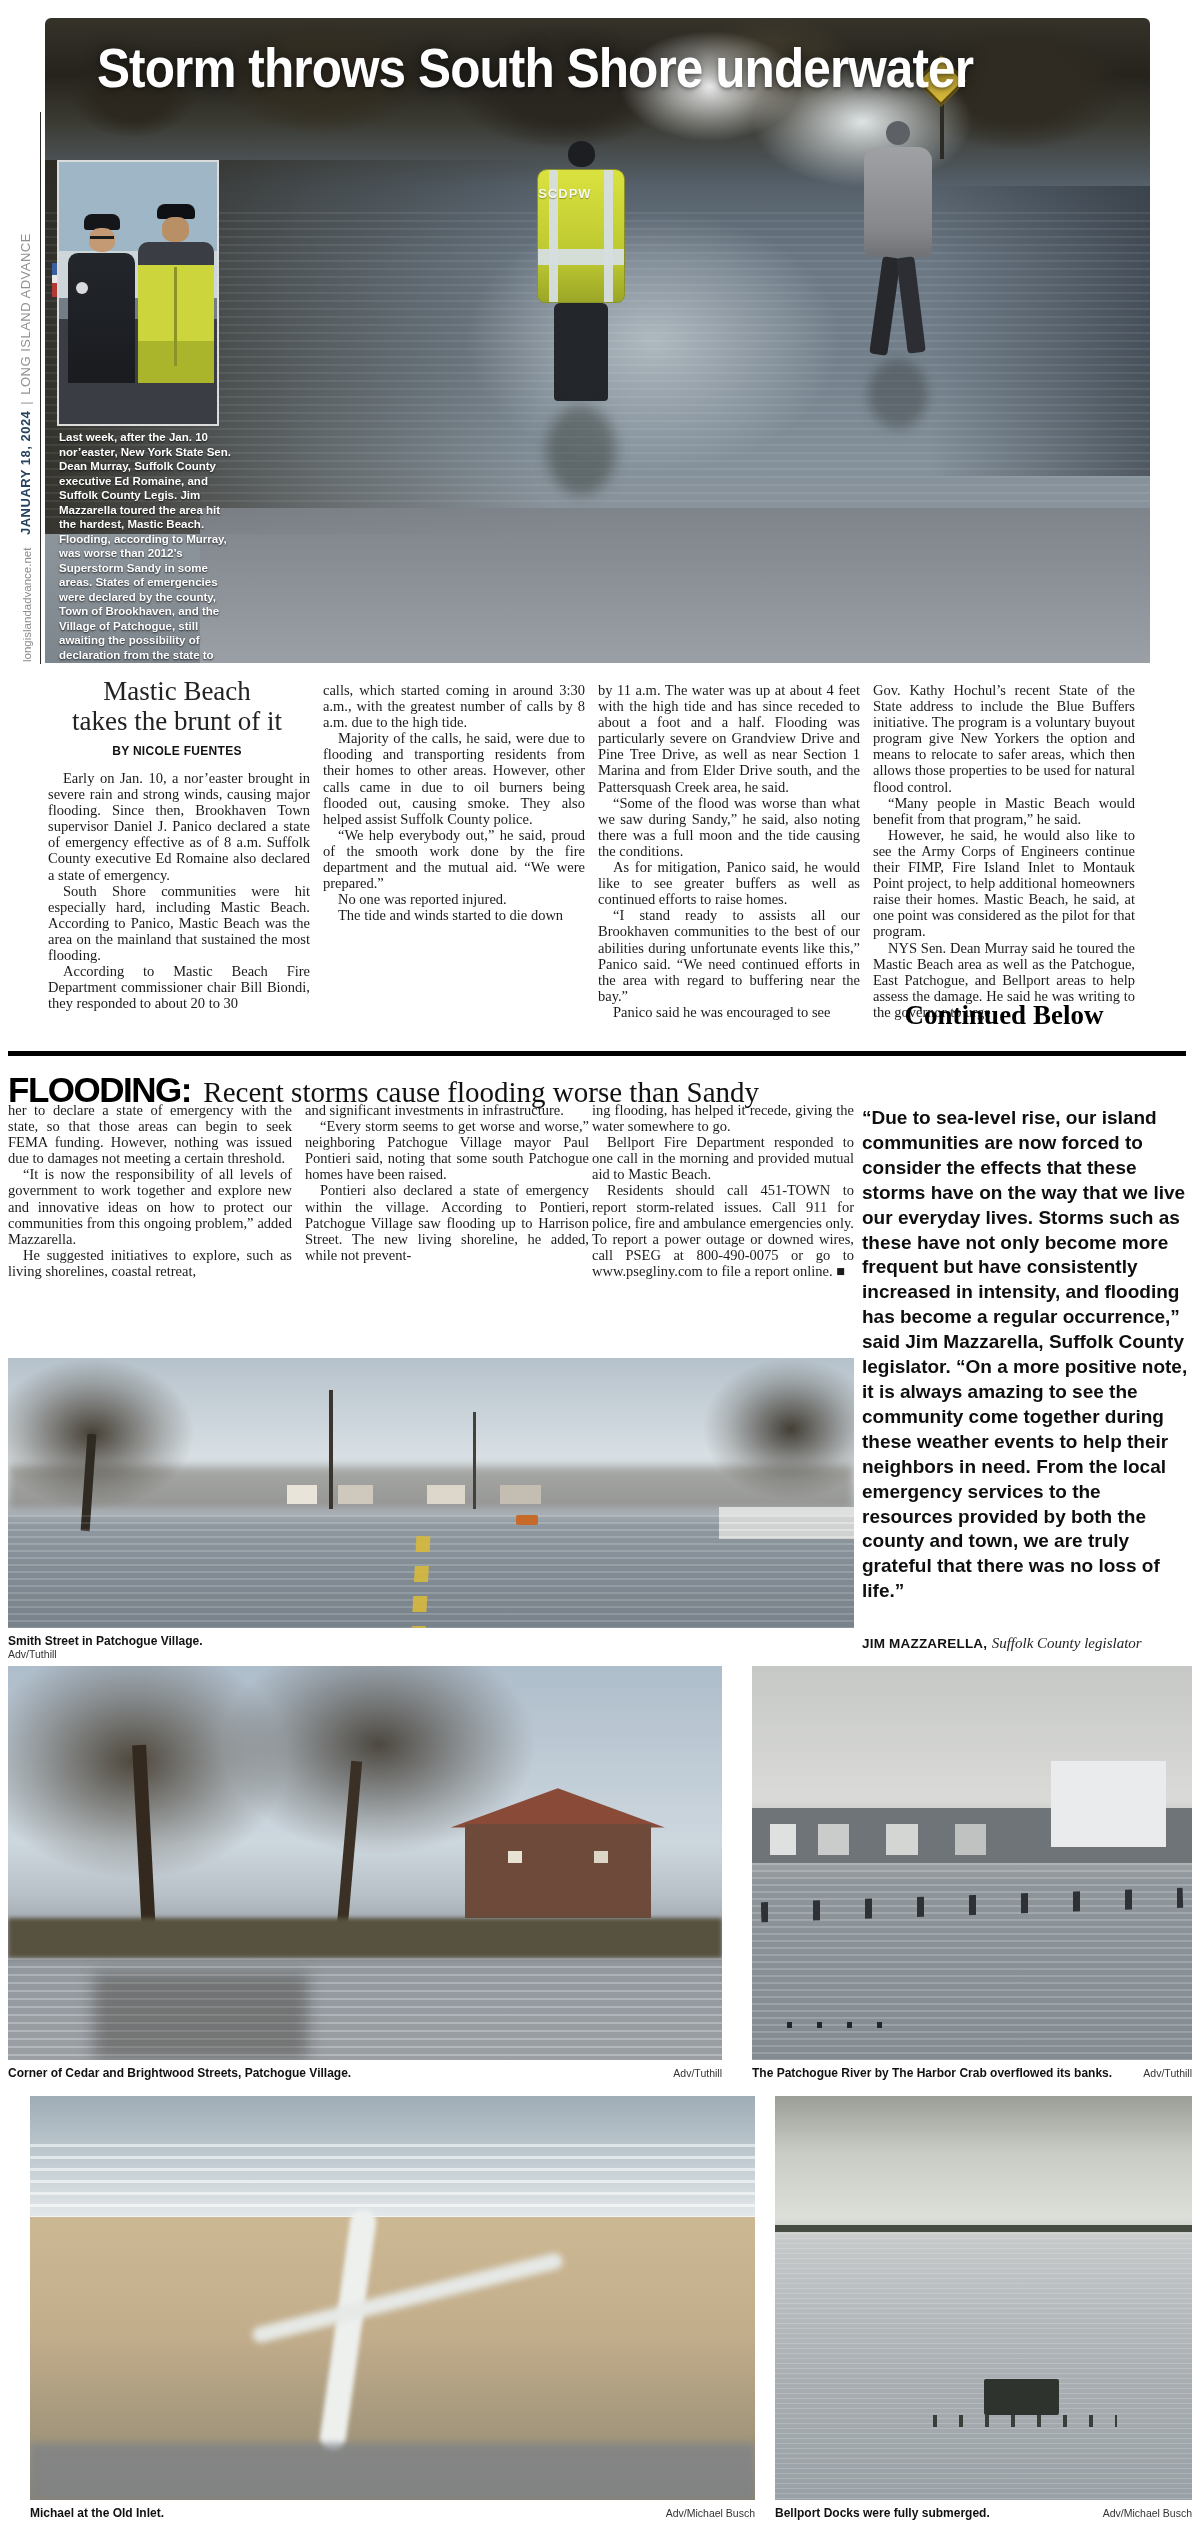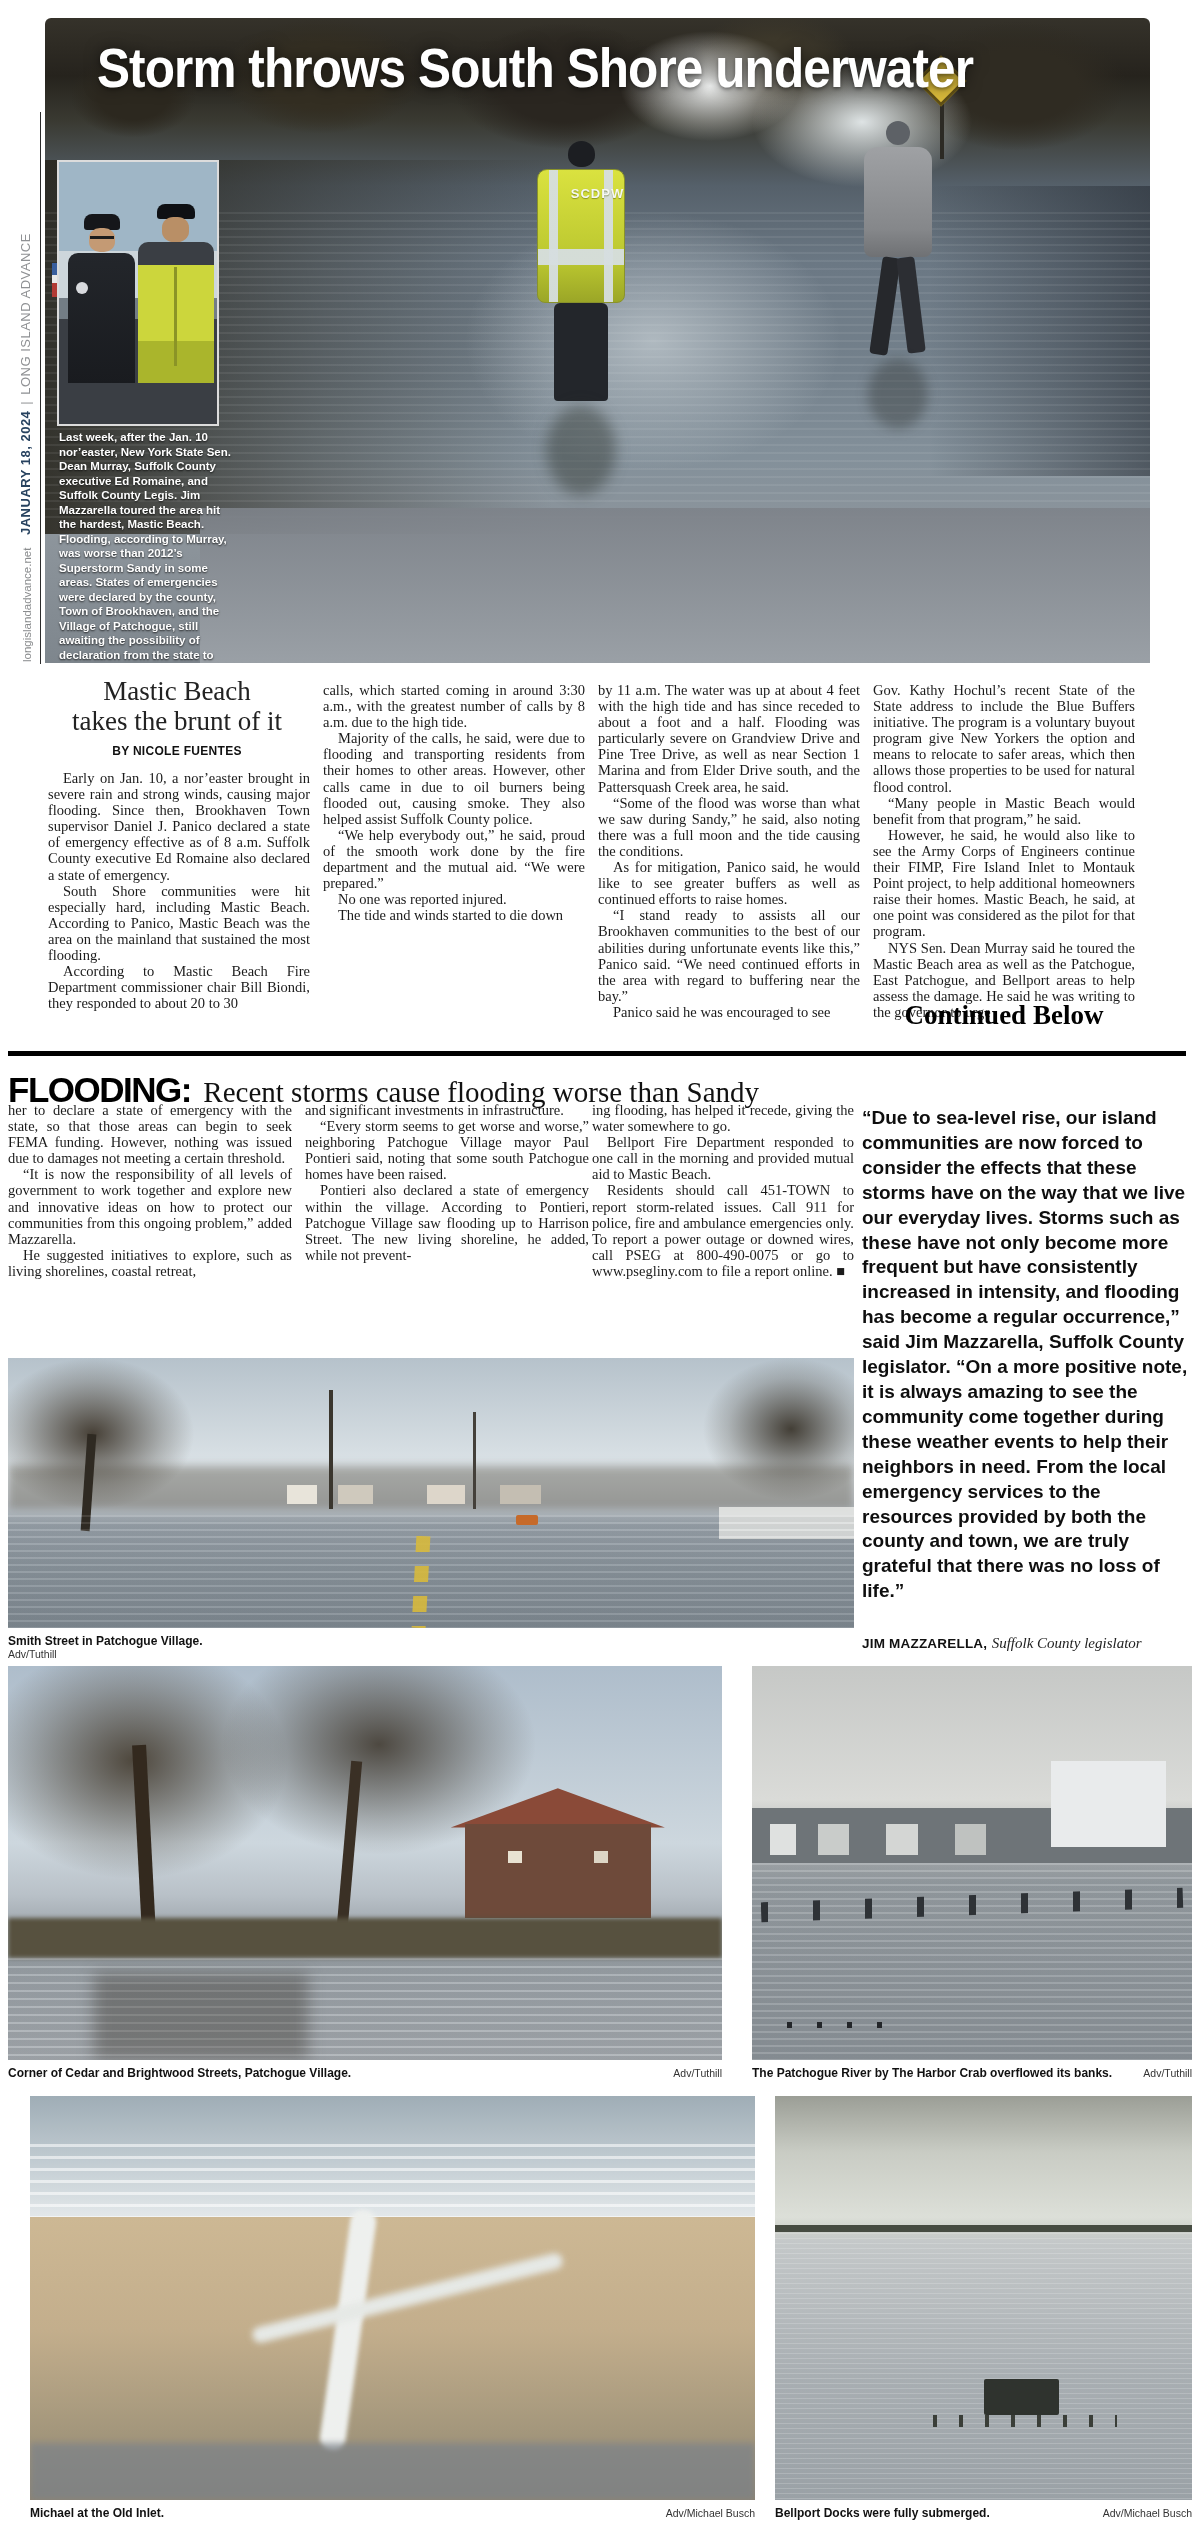--- a/index.html
+++ b/index.html
@@ -44,21 +44,21 @@
   .hero .flag{position:absolute;left:.6%;top:38%;width:13px;height:34px;
     background:linear-gradient(180deg,#3a5f9e 0 34%,#e8e8e8 34% 60%,#b23a34 60% 100%);}
   .fig-worker{position:absolute;left:44%;top:19%;width:100px;height:280px;}
   .fig-worker .head{width:27px;height:26px;background:#1c1e22;border-radius:50% 50% 45% 45%;margin:0 auto;}
   .fig-worker .jacket{position:relative;width:86px;height:132px;margin:2px auto 0;border-radius:10px 10px 8px 8px;
     border:1px solid #89922b;
     background:
       linear-gradient(90deg,rgba(0,0,0,0) 0 13%,rgba(214,222,224,.95) 13% 23%,rgba(0,0,0,0) 23% 77%,rgba(214,222,224,.95) 77% 87%,rgba(0,0,0,0) 87%),
       linear-gradient(180deg,rgba(0,0,0,0) 0 60%,rgba(214,222,224,.95) 60% 72%,rgba(0,0,0,0) 72%),
       linear-gradient(180deg,#dae23f,#bac62f 70%,#9ba627);}
-  .fig-worker .jacket-text{position:absolute;left:0;right:0;top:16px;text-align:right;
+  .fig-worker .jacket-text{position:absolute;left:0;right:0;top:16px;text-align:left;
     font-weight:bold;font-size:13px;letter-spacing:1px;color:#f6f8f2;text-shadow:0 1px 1px rgba(90,100,20,.6);}
   .fig-worker .legs{width:54px;height:98px;background:#23262b;margin:0 auto;border-radius:6px 6px 4px 4px;}
   .fig-worker .refl{width:70px;height:90px;margin:4px auto 0;background:rgba(40,44,38,.4);
     border-radius:50%;filter:blur(7px);}
   .fig-walker{position:absolute;left:73%;top:16%;width:92px;height:270px;}
   .fig-walker .head{width:24px;height:24px;background:#5d6166;border-radius:50%;margin:0 auto;}
   .fig-walker .torso{width:68px;height:110px;margin:2px auto 0;border-radius:14px 14px 8px 8px;
     background:linear-gradient(180deg,#9fa1a4,#85878a 75%,#6f7174);}
   .fig-walker .legs{position:relative;width:60px;height:100px;margin:0 auto;}
   .fig-walker .leg-a{position:absolute;left:8px;top:0;width:18px;height:98px;background:#26282c;transform:rotate(8deg);border-radius:4px;}

